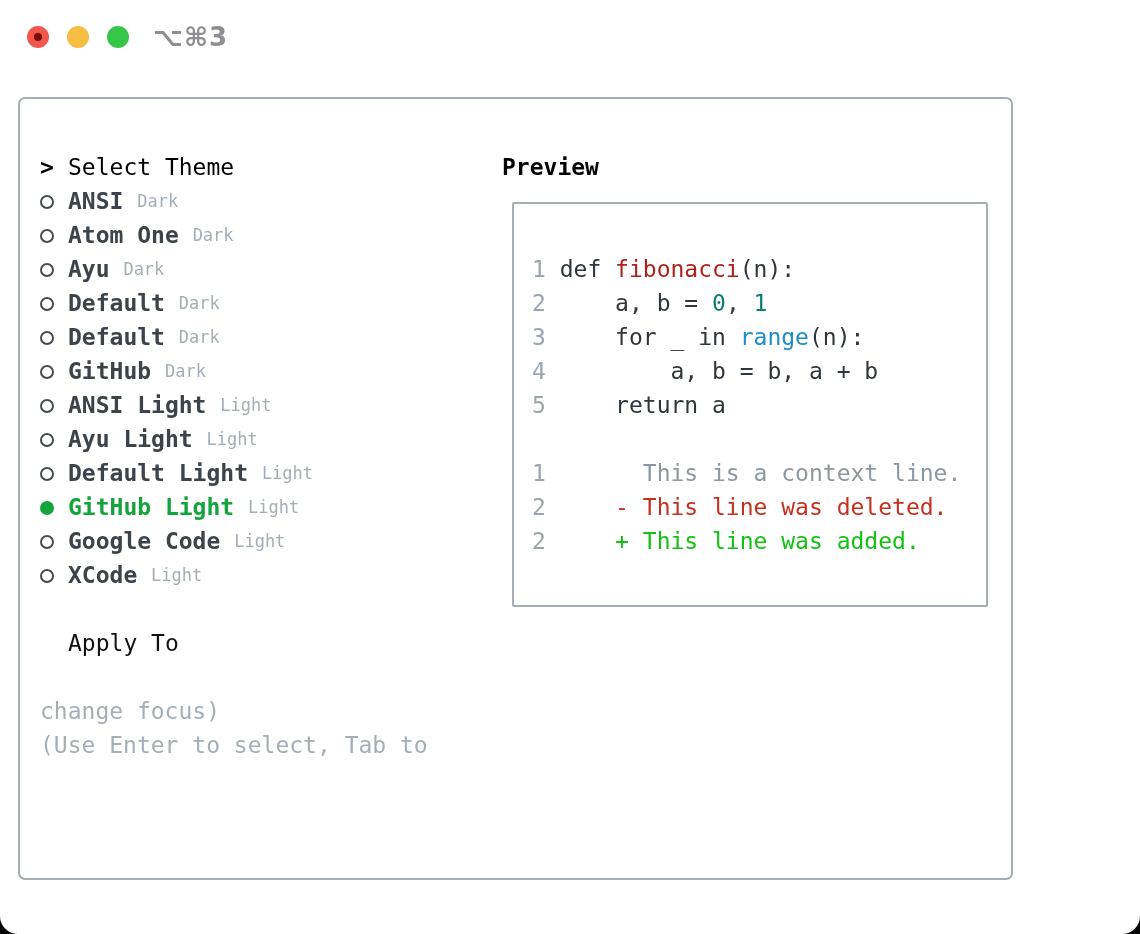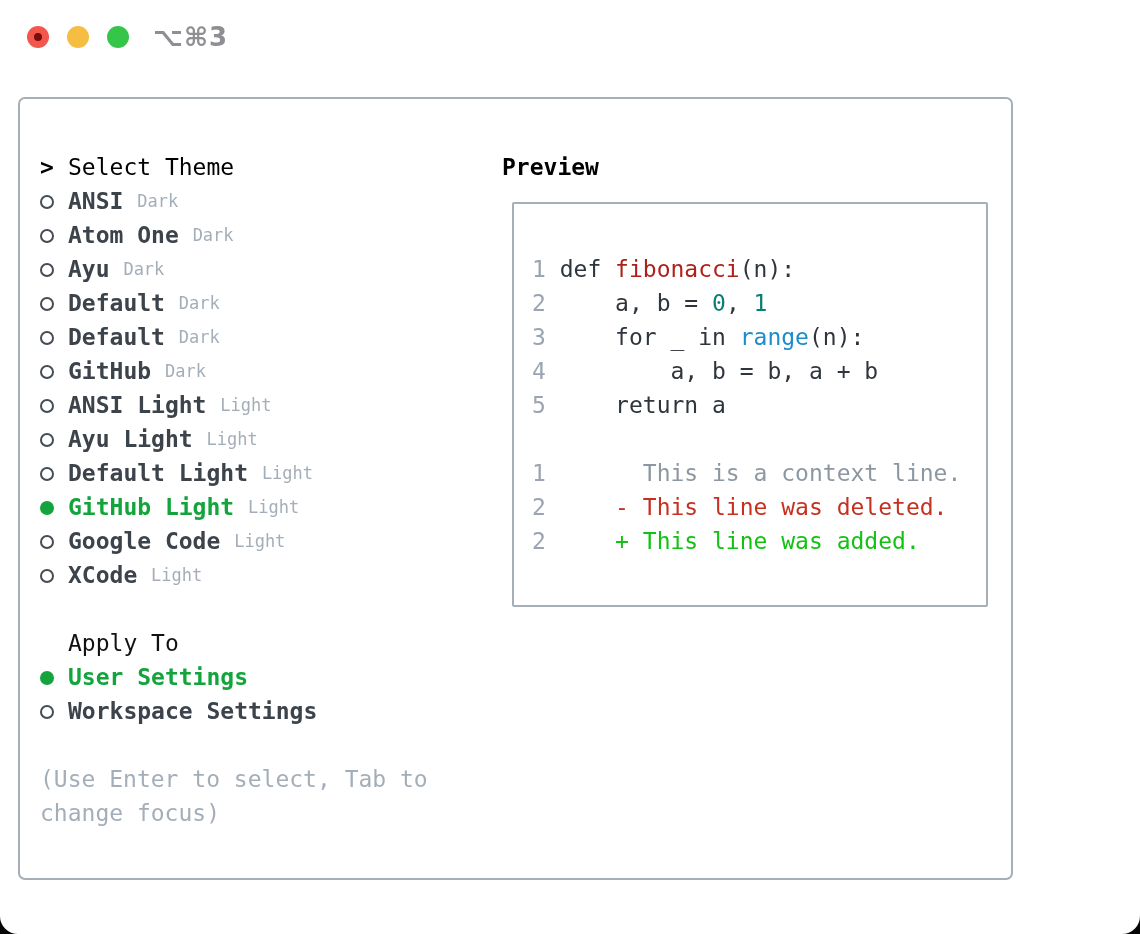--- a/index.html
+++ b/index.html
@@ -124,32 +124,28 @@
             <div class="row theme-row"><span class="bullet-col"><span class="ring"></span></span><span class="t-name">Google Code </span><span class="t-variant">Light</span></div>
             <div class="row theme-row"><span class="bullet-col"><span class="ring"></span></span><span class="t-name">XCode </span><span class="t-variant">Light</span></div>
           </div>
 
         <div class="row"></div>
 
         <div class="row">
           <span class="bullet-col"></span><span class="section-title">Apply To</span>
         </div>
 
-        <div id="apply-options">
-            <div class="row apply-row"><span class="bullet-col"><span class="ring sel"></span></span><span class="t-name sel">User Settings</span></div>
-            <div class="row apply-row"><span class="bullet-col"><span class="ring"></span></span><span class="t-name">Workspace Settings</span></div>
-          </div>
 
         <div class="row"></div>
 
         <div class="row">
-          <span class="hint">(Use Enter to select, Tab to</span>
+          <span class="hint">change focus)</span>
         </div>
         <div class="row">
-          <span class="hint">change focus)</span>
+          <span class="hint">(Use Enter to select, Tab to</span>
         </div>
       </div>
 
       <div class="preview-title">Preview</div>
 
       <div class="preview-box">
         <div class="code-wrap" id="code-lines">
             <div class="code-row"><span class="c-ln">1 </span><span class="c-code">def </span><span class="c-fn">fibonacci</span><span class="c-code">(n):</span></div>
             <div class="code-row"><span class="c-ln">2 </span><span class="c-code">    a, b = </span><span class="c-num">0</span><span class="c-code">, </span><span class="c-num">1</span></div>
             <div class="code-row"><span class="c-ln">3 </span><span class="c-code">    for _ in </span><span class="c-blt">range</span><span class="c-code">(n):</span></div>

